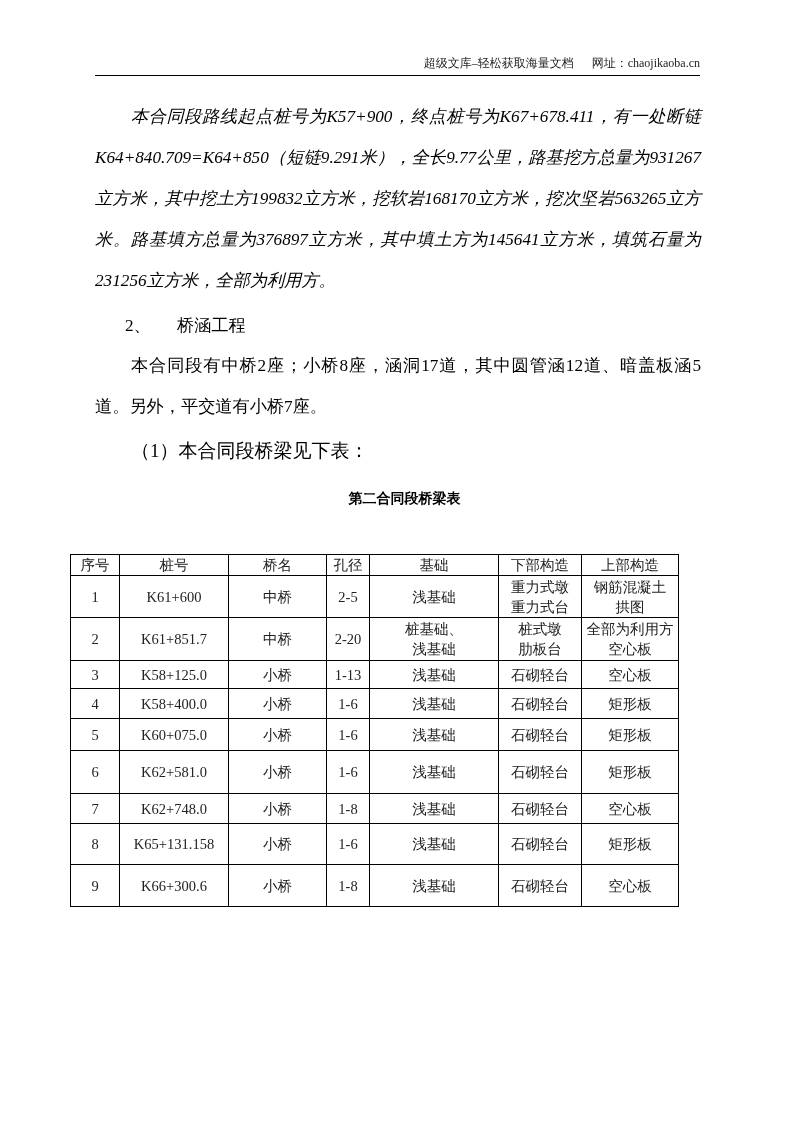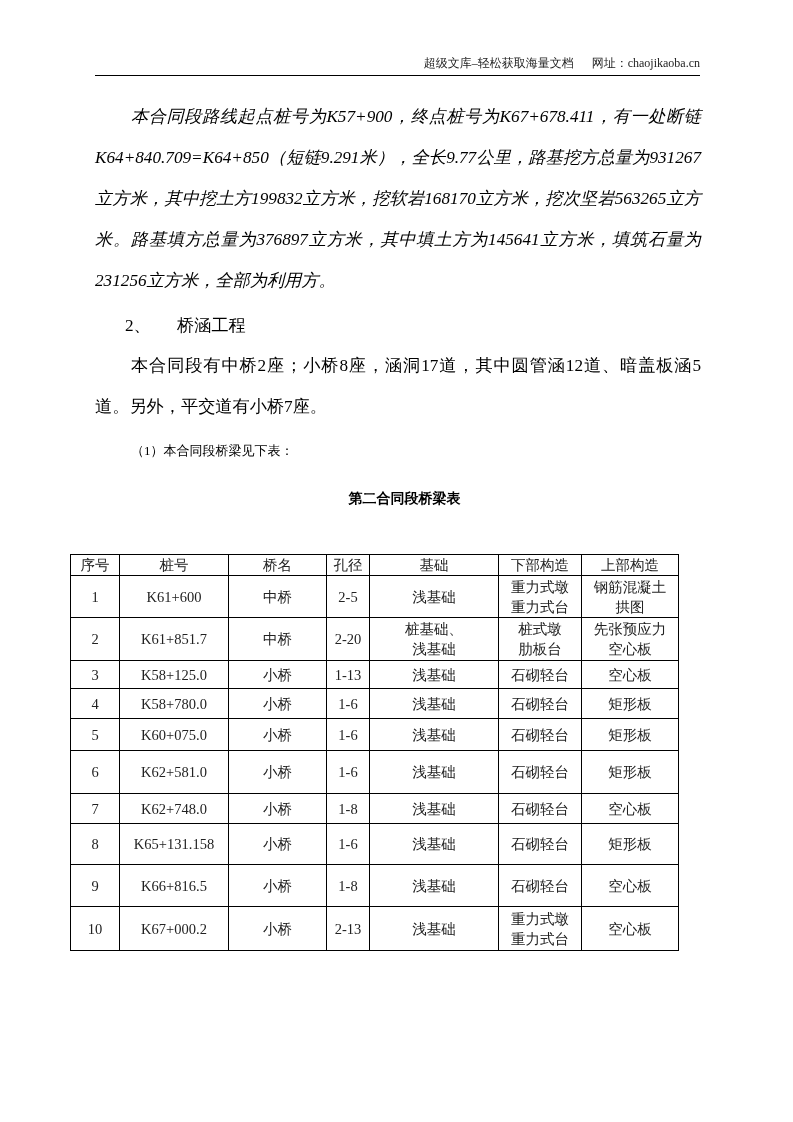--- a/index.html
+++ b/index.html
@@ -17,21 +17,21 @@
     .header .site { margin-left: 18px; }
     .para {
       position: absolute; left: 95px; width: 606px;
       font-size: 17.2px; line-height: 41px; text-align: justify;
       text-indent: 36px; margin: 0;
     }
     .p1 { top: 96px; font-style: italic; }
     .sec { position: absolute; left: 109px; top: 309px; font-size: 17.2px; line-height: 34px; margin-left: 16px; }
     .sec .num { display: inline-block; width: 52px; }
     .p2 { top: 345px; }
-    .p3 { position: absolute; left: 131px; top: 434px; font-size: 13px; line-height: 34px; }
+    .p3 { position: absolute; left: 131px; top: 434px; font-size: 19px; line-height: 34px; }
     .caption {
       position: absolute; left: 8px; width: 793px; top: 490px;
       text-align: center; font-size: 14px; font-weight: bold;
       font-family: "DejaVu Sans", "Liberation Sans", sans-serif;
     }
     table.bridges {
       position: absolute; left: 70px; top: 554px;
       border-collapse: collapse; font-size: 14.5px; padding-left: 16px;
     }
     table.bridges td, table.bridges th {
@@ -98,42 +98,42 @@
         <td>2-20</td>
         <td>
           <span class="ml">桩基础、</span>
           <span class="ml">浅基础</span>
         </td>
         <td>
           <span class="ml">桩式墩</span>
           <span class="ml">肋板台</span>
         </td>
         <td>
-          <span class="ml">先张预应力</span>
+          <span class="ml">全部为利用方</span>
           <span class="ml">空心板</span>
         </td>
       </tr>
       <tr style="height: 28px;">
         <td>3</td>
         <td>K58+125.0</td>
         <td>小桥</td>
         <td>1-13</td>
         <td>
           <span class="ml">浅基础</span>
         </td>
         <td>
           <span class="ml">石砌轻台</span>
         </td>
         <td>
           <span class="ml">空心板</span>
         </td>
       </tr>
       <tr style="height: 30px;">
         <td>4</td>
-        <td>K58+780.0</td>
+        <td>K58+400.0</td>
         <td>小桥</td>
         <td>1-6</td>
         <td>
           <span class="ml">浅基础</span>
         </td>
         <td>
           <span class="ml">石砌轻台</span>
         </td>
         <td>
           <span class="ml">矩形板</span>
@@ -194,43 +194,27 @@
         </td>
         <td>
           <span class="ml">石砌轻台</span>
         </td>
         <td>
           <span class="ml">矩形板</span>
         </td>
       </tr>
       <tr style="height: 42px;">
         <td>9</td>
-        <td>K66+816.5</td>
+        <td>K66+300.6</td>
         <td>小桥</td>
         <td>1-8</td>
         <td>
           <span class="ml">浅基础</span>
         </td>
         <td>
           <span class="ml">石砌轻台</span>
-        </td>
-        <td>
-          <span class="ml">空心板</span>
-        </td>
-      </tr>
-      <tr style="height: 44px;">
-        <td>10</td>
-        <td>K67+000.2</td>
-        <td>小桥</td>
-        <td>2-13</td>
-        <td>
-          <span class="ml">浅基础</span>
-        </td>
-        <td>
-          <span class="ml">重力式墩</span>
-          <span class="ml">重力式台</span>
         </td>
         <td>
           <span class="ml">空心板</span>
         </td>
       </tr>
     </tbody>
 </table>
 
 </body></html>

